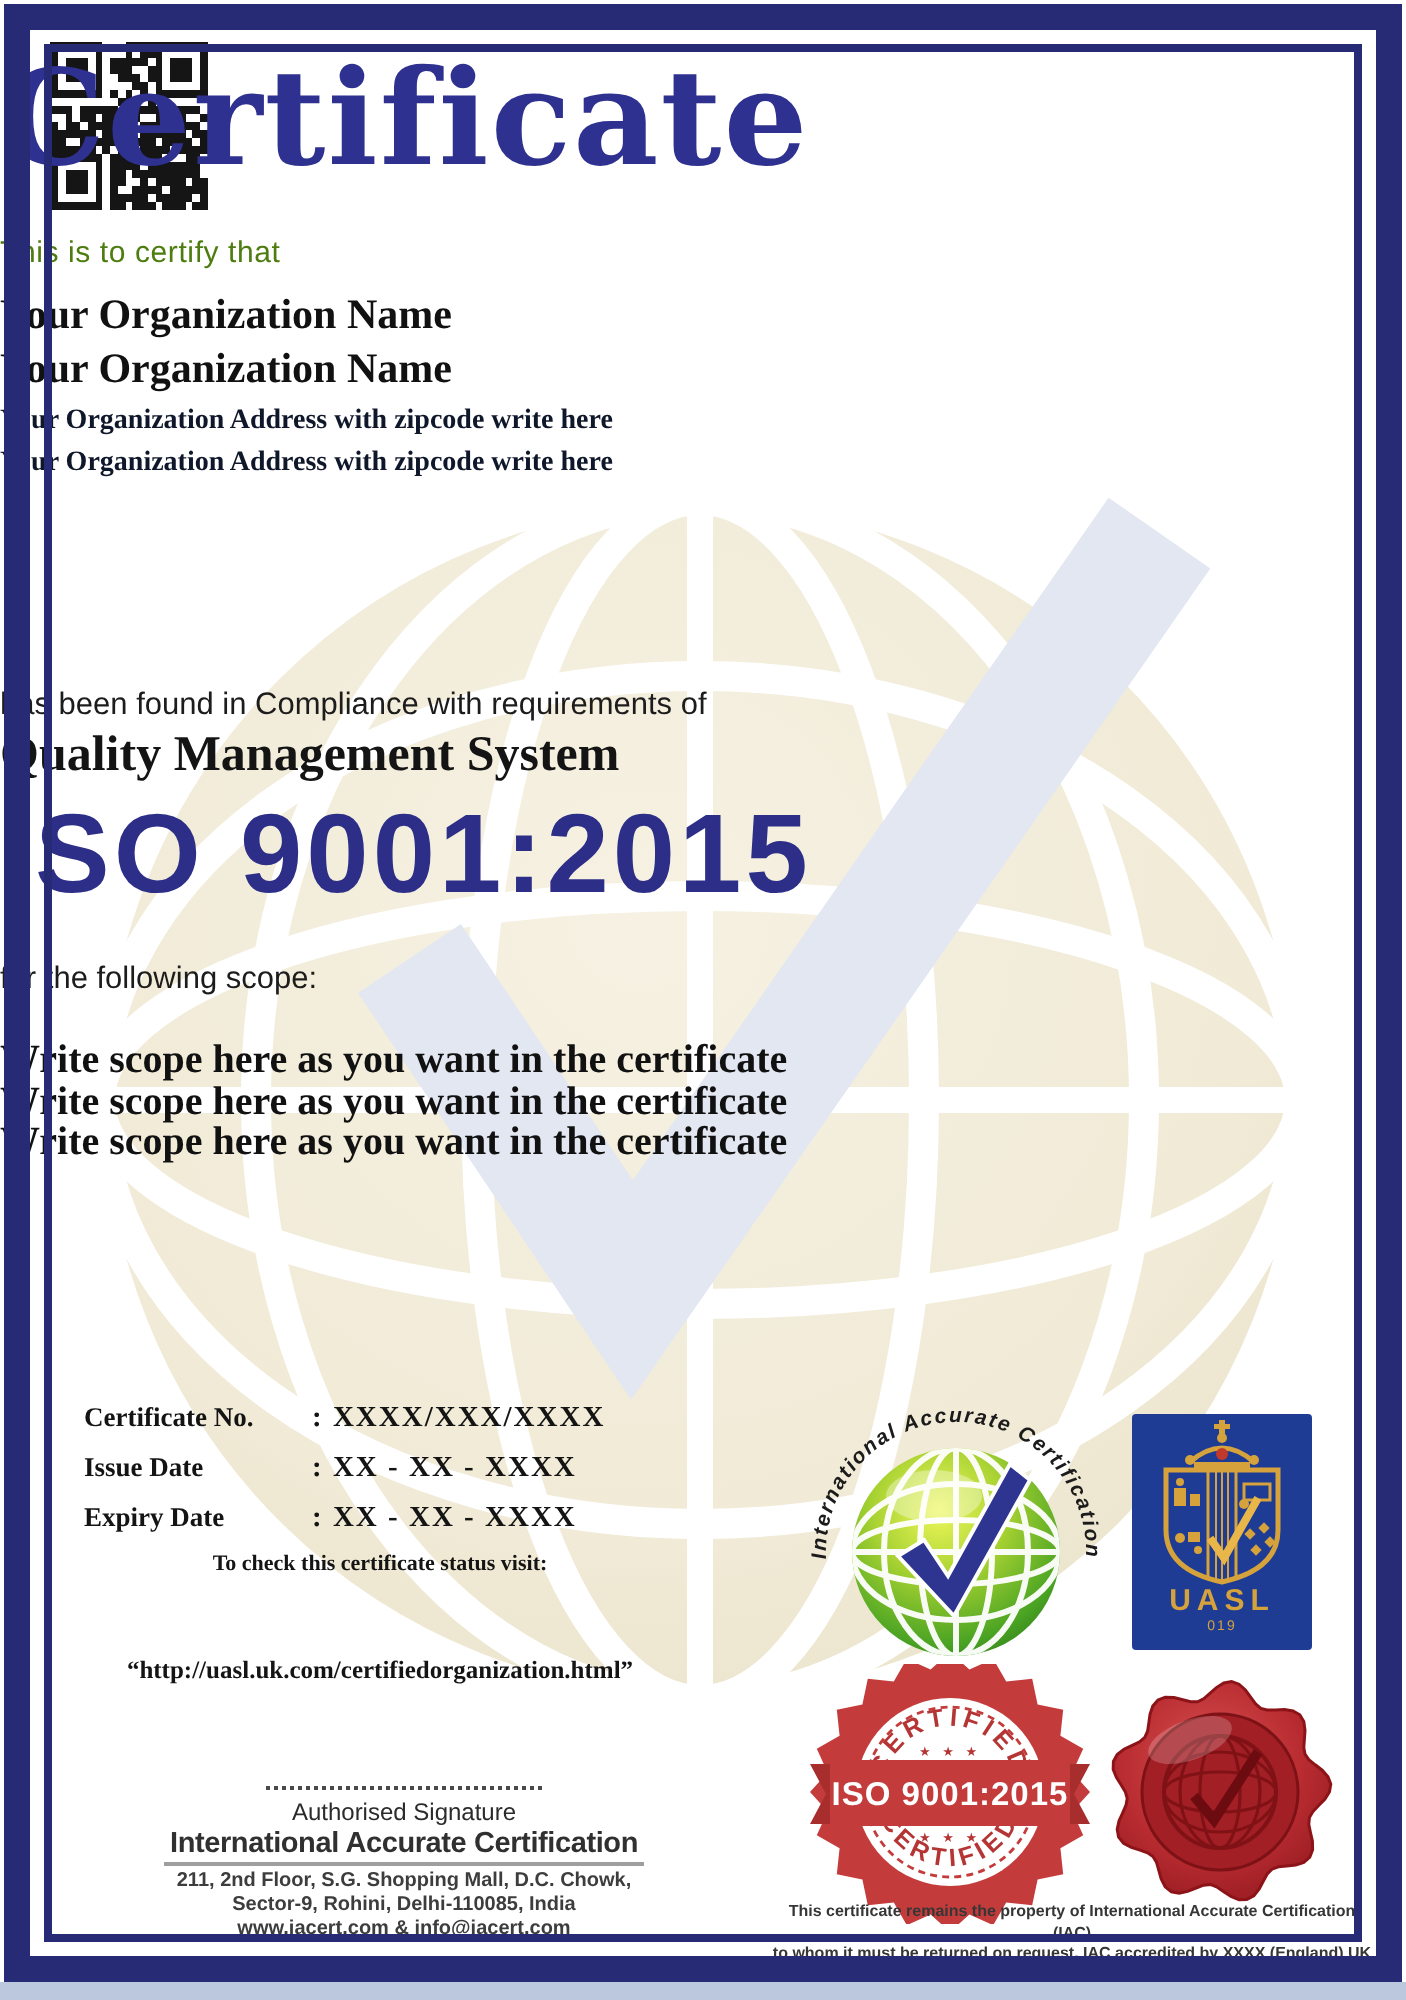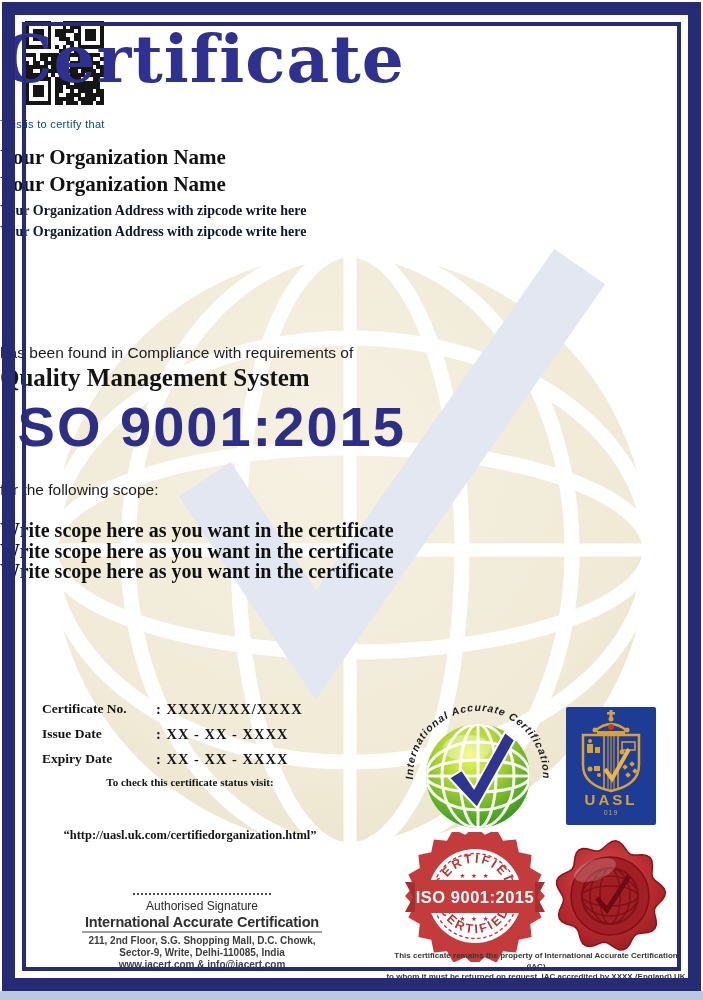--- a/index.html
+++ b/index.html
@@ -20,21 +20,21 @@
 
   .z1{z-index:2;}
 
   
   #qr{left:25px;top:21px;width:79px;height:84px;display:grid;
       grid-template-columns:repeat(21,1fr);grid-template-rows:repeat(21,1fr);background:#fff;}
   #qr .d{background:#151515;}
 
   .title{top:22px;font-family:"DejaVu Serif",serif;font-weight:bold;font-size:66px;
          line-height:1.15;color:#2f3190;letter-spacing:1px;}
-  .certify{top:118px;font-size:11px;color:#0c4a6e;letter-spacing:.3px;}
+  .certify{top:118px;font-size:15px;color:#4d7c0f;letter-spacing:.3px;}
   .orgnames{top:144px;font-family:"Liberation Serif",serif;font-weight:bold;
             font-size:21px;line-height:27px;color:#111;}
   .addresses{top:200px;font-family:"Liberation Serif",serif;font-weight:bold;
              font-size:14px;line-height:21px;color:#0f172a;}
   .compliance{top:344px;font-size:15.5px;color:#1c1c1c;}
   .qms{top:364px;font-family:"Liberation Serif",serif;font-weight:bold;font-size:25px;color:#141414;}
   .iso{top:399px;font-weight:bold;font-size:56px;letter-spacing:2px;color:#2c2e88;line-height:1;}
   .scope-intro{top:467px;font-size:15.5px;color:#1c1c1c;margin-top:14px;}
   .scopes{top:520px;font-family:"Liberation Serif",serif;font-weight:bold;
           font-size:20px;line-height:20.5px;color:#111;}
@@ -688,21 +688,21 @@
     <path d="M 50 62 L 60 74 L 82 40" fill="none" stroke="#6d0c10" stroke-width="5"></path>
     <ellipse cx="48" cy="34" rx="22" ry="10" fill="#ffffff" opacity="0.2" transform="rotate(-20 48 34)"></ellipse>
   </svg>
 
   <div class="abs footer-left">
     <div class="dotline"></div>
     <div class="auth">Authorised Signature</div>
     <div><span class="issuer">International Accurate Certification</span></div>
     <div class="faddr">
       <div>211, 2nd Floor, S.G. Shopping Mall, D.C. Chowk,</div>
-      <div>Sector-9, Write, Delhi-110085, India</div>
+      <div>Sector-9, Rohini, Delhi-110085, India</div>
       <div>www.iacert.com &amp; info@iacert.com</div>
     </div>
   </div>
 
   <div class="abs disclaimer">
     <div>This certificate remains the property of International Accurate Certification (IAC)</div>
     <div>to whom it must be returned on request. IAC accredited by XXXX (England) UK</div>
   </div>
 
   <div class="frame-outer"></div>

